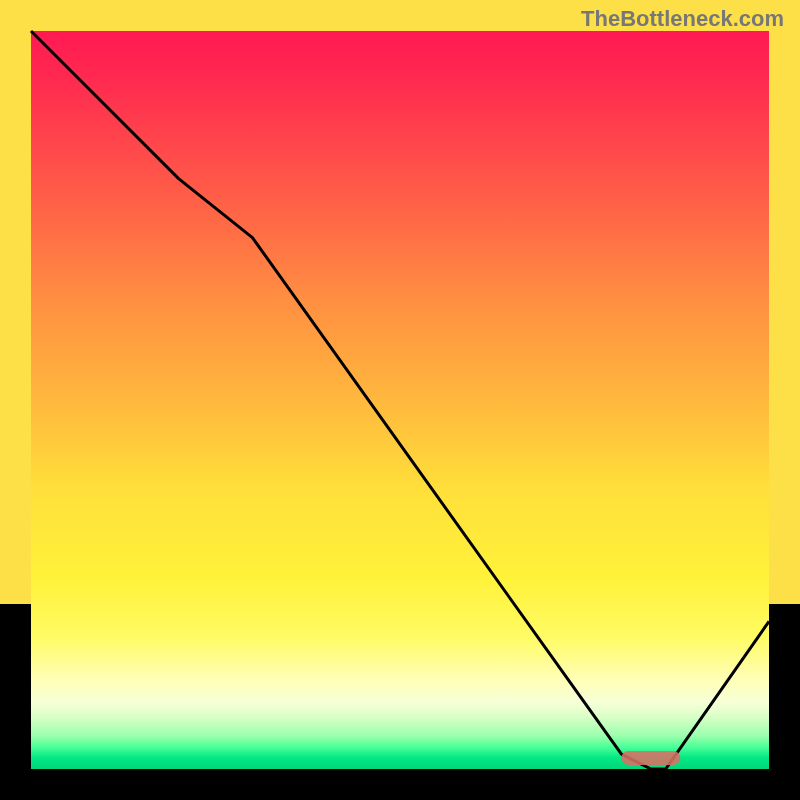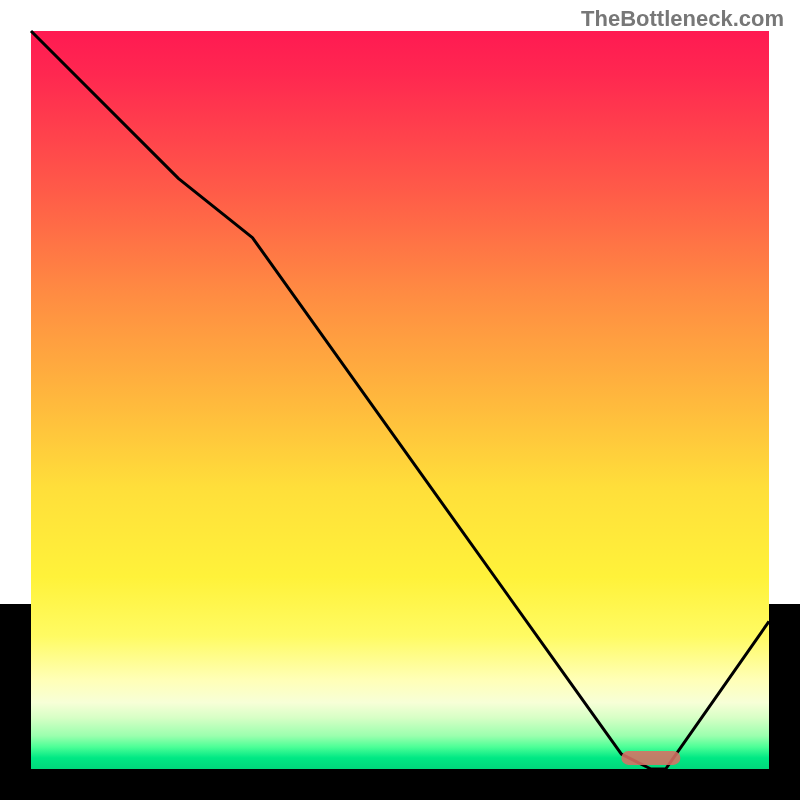--- a/index.html
+++ b/index.html
@@ -8,21 +8,21 @@
     background: #000;
     width: 800px;
     height: 800px;
     overflow: hidden;
     font-family: Arial, Helvetica, sans-serif;
   }
   .container {
     position: relative;
     width: 800px;
     height: 604px;
-    background: #ffffff;
+    background: #fde047;
   }
   .watermark {
     position: absolute;
     top: 6px;
     right: 16px;
     color: #777;
     font-size: 22px;
     font-weight: bold;
   }
   .plot-frame {

